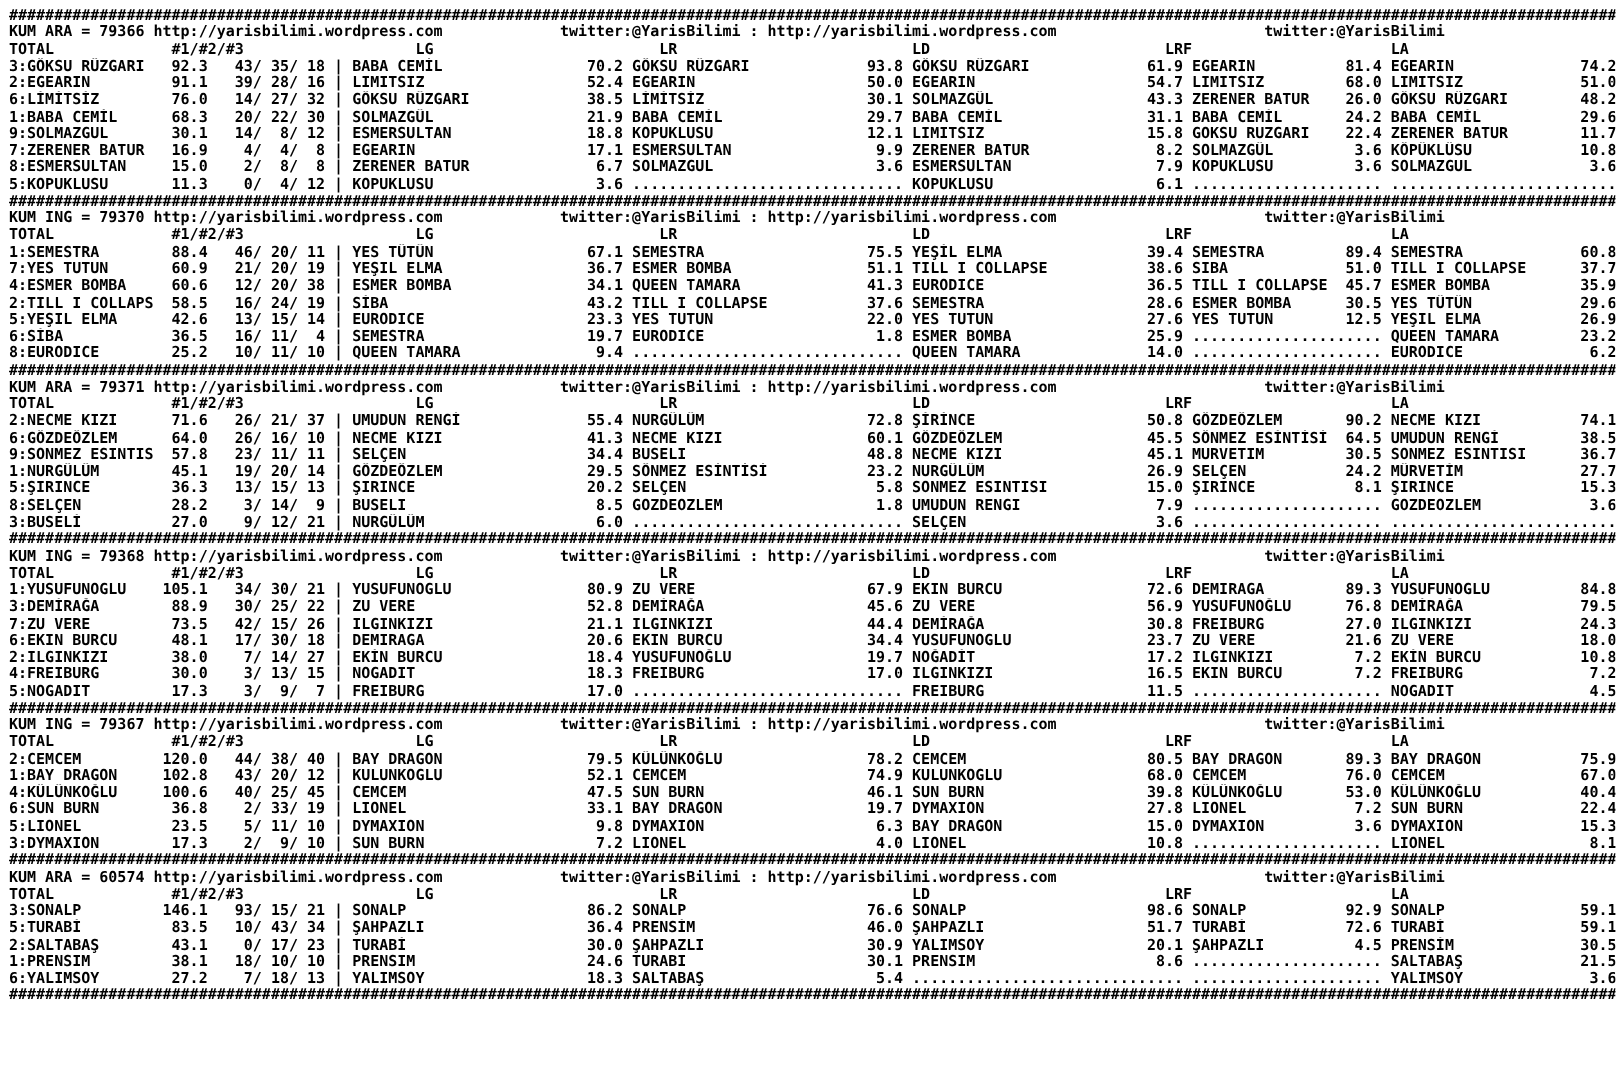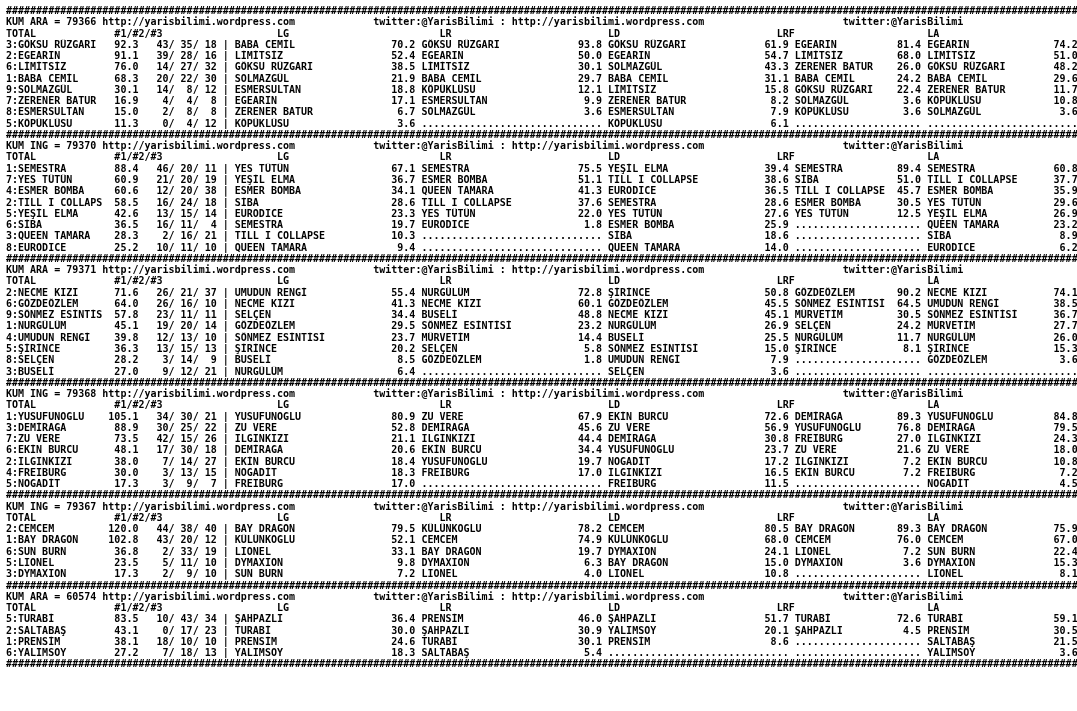--- a/index.html
+++ b/index.html
@@ -30,55 +30,55 @@
     <div class="ln">9:SOLMAZGÜL       30.1   14/  8/ 12 | ESMERSULTAN               18.8 KÖPÜKLÜSU                 12.1 LİMİTSİZ                  15.8 GÖKSU RÜZGARI    22.4 ZERENER BATUR        11.7</div>
     <div class="ln">7:ZERENER BATUR   16.9    4/  4/  8 | EGEARIN                   17.1 ESMERSULTAN                9.9 ZERENER BATUR              8.2 SOLMAZGÜL         3.6 KÖPÜKLÜSU            10.8</div>
     <div class="ln">8:ESMERSULTAN     15.0    2/  8/  8 | ZERENER BATUR              6.7 SOLMAZGÜL                  3.6 ESMERSULTAN                7.9 KÖPÜKLÜSU         3.6 SOLMAZGÜL             3.6</div>
     <div class="ln">5:KÖPÜKLÜSU       11.3    0/  4/ 12 | KÖPÜKLÜSU                  3.6 .............................. KÖPÜKLÜSU                  6.1 ..................... .........................</div>
     <div class="ln">##################################################################################################################################################################################</div>
     <div class="ln">KUM ING = 79370 http://yarisbilimi.wordpress.com             twitter:@YarisBilimi : http://yarisbilimi.wordpress.com                       twitter:@YarisBilimi</div>
     <div class="ln">TOTAL             #1/#2/#3                   LG                         LR                          LD                          LRF                      LA</div>
     <div class="ln">1:SEMESTRA        88.4   46/ 20/ 11 | YES TÜTÜN                 67.1 SEMESTRA                  75.5 YEŞİL ELMA                39.4 SEMESTRA         89.4 SEMESTRA             60.8</div>
     <div class="ln">7:YES TÜTÜN       60.9   21/ 20/ 19 | YEŞİL ELMA                36.7 ESMER BOMBA               51.1 TILL I COLLAPSE           38.6 SİBA             51.0 TILL I COLLAPSE      37.7</div>
     <div class="ln">4:ESMER BOMBA     60.6   12/ 20/ 38 | ESMER BOMBA               34.1 QUEEN TAMARA              41.3 EURODICE                  36.5 TILL I COLLAPSE  45.7 ESMER BOMBA          35.9</div>
-    <div class="ln">2:TILL I COLLAPS  58.5   16/ 24/ 18 | SİBA                      28.6 TILL I COLLAPSE           37.6 SEMESTRA                  28.6 ESMER BOMBA      30.5 YES TÜTÜN            29.6</div>
+    <div class="ln">2:TILL I COLLAPS  58.5   16/ 24/ 19 | SİBA                      43.2 TILL I COLLAPSE           37.6 SEMESTRA                  28.6 ESMER BOMBA      30.5 YES TÜTÜN            29.6</div>
     <div class="ln">5:YEŞİL ELMA      42.6   13/ 15/ 14 | EURODICE                  23.3 YES TÜTÜN                 22.0 YES TÜTÜN                 27.6 YES TÜTÜN        12.5 YEŞİL ELMA           26.9</div>
     <div class="ln">6:SİBA            36.5   16/ 11/  4 | SEMESTRA                  19.7 EURODICE                   1.8 ESMER BOMBA               25.9 ..................... QUEEN TAMARA         23.2</div>
-    <div class="ln">3:QUEEN TAMARA    28.3    2/ 16/ 21 | TILL I COLLAPSE           10.3 .............................. SİBA                      18.6 ..................... SİBA                  8.9</div>
     <div class="ln">8:EURODICE        25.2   10/ 11/ 10 | QUEEN TAMARA               9.4 .............................. QUEEN TAMARA              14.0 ..................... EURODICE              6.2</div>
     <div class="ln">##################################################################################################################################################################################</div>
     <div class="ln">KUM ARA = 79371 http://yarisbilimi.wordpress.com             twitter:@YarisBilimi : http://yarisbilimi.wordpress.com                       twitter:@YarisBilimi</div>
     <div class="ln">TOTAL             #1/#2/#3                   LG                         LR                          LD                          LRF                      LA</div>
     <div class="ln">2:NECME KIZI      71.6   26/ 21/ 37 | UMUDUN RENGİ              55.4 NURGÜLÜM                  72.8 ŞİRİNCE                   50.8 GÖZDEÖZLEM       90.2 NECME KIZI           74.1</div>
     <div class="ln">6:GÖZDEÖZLEM      64.0   26/ 16/ 10 | NECME KIZI                41.3 NECME KIZI                60.1 GÖZDEÖZLEM                45.5 SÖNMEZ ESİNTİSİ  64.5 UMUDUN RENGİ         38.5</div>
     <div class="ln">9:SÖNMEZ ESİNTİS  57.8   23/ 11/ 11 | SELÇEN                    34.4 BUSELİ                    48.8 NECME KIZI                45.1 MÜRVETİM         30.5 SÖNMEZ ESİNTİSİ      36.7</div>
     <div class="ln">1:NURGÜLÜM        45.1   19/ 20/ 14 | GÖZDEÖZLEM                29.5 SÖNMEZ ESİNTİSİ           23.2 NURGÜLÜM                  26.9 SELÇEN           24.2 MÜRVETİM             27.7</div>
-    <div class="ln">4:UMUDUN RENGİ    39.8   12/ 13/ 10 | SÖNMEZ ESİNTİSİ           23.7 MÜRVETİM                  14.4 BUSELİ                    25.5 NURGÜLÜM         11.7 NURGÜLÜM             26.0</div>
     <div class="ln">5:ŞİRİNCE         36.3   13/ 15/ 13 | ŞİRİNCE                   20.2 SELÇEN                     5.8 SÖNMEZ ESİNTİSİ           15.0 ŞİRİNCE           8.1 ŞİRİNCE              15.3</div>
     <div class="ln">8:SELÇEN          28.2    3/ 14/  9 | BUSELİ                     8.5 GÖZDEÖZLEM                 1.8 UMUDUN RENGİ               7.9 ..................... GÖZDEÖZLEM            3.6</div>
-    <div class="ln">3:BUSELİ          27.0    9/ 12/ 21 | NURGÜLÜM                   6.4 .............................. SELÇEN                     3.6 ..................... .........................</div>
+    <div class="ln">3:BUSELİ          27.0    9/ 12/ 21 | NURGÜLÜM                   6.0 .............................. SELÇEN                     3.6 ..................... .........................</div>
     <div class="ln">##################################################################################################################################################################################</div>
     <div class="ln">KUM ING = 79368 http://yarisbilimi.wordpress.com             twitter:@YarisBilimi : http://yarisbilimi.wordpress.com                       twitter:@YarisBilimi</div>
     <div class="ln">TOTAL             #1/#2/#3                   LG                         LR                          LD                          LRF                      LA</div>
     <div class="ln">1:YUSUFUNOĞLU    105.1   34/ 30/ 21 | YUSUFUNOĞLU               80.9 ZU VERE                   67.9 EKİN BURCU                72.6 DEMİRAĞA         89.3 YUSUFUNOĞLU          84.8</div>
     <div class="ln">3:DEMİRAĞA        88.9   30/ 25/ 22 | ZU VERE                   52.8 DEMİRAĞA                  45.6 ZU VERE                   56.9 YUSUFUNOĞLU      76.8 DEMİRAĞA             79.5</div>
     <div class="ln">7:ZU VERE         73.5   42/ 15/ 26 | ILGINKIZI                 21.1 ILGINKIZI                 44.4 DEMİRAĞA                  30.8 FREIBURG         27.0 ILGINKIZI            24.3</div>
     <div class="ln">6:EKİN BURCU      48.1   17/ 30/ 18 | DEMİRAĞA                  20.6 EKİN BURCU                34.4 YUSUFUNOĞLU               23.7 ZU VERE          21.6 ZU VERE              18.0</div>
     <div class="ln">2:ILGINKIZI       38.0    7/ 14/ 27 | EKİN BURCU                18.4 YUSUFUNOĞLU               19.7 NOĞADİT                   17.2 ILGINKIZI         7.2 EKİN BURCU           10.8</div>
     <div class="ln">4:FREIBURG        30.0    3/ 13/ 15 | NOĞADİT                   18.3 FREIBURG                  17.0 ILGINKIZI                 16.5 EKİN BURCU        7.2 FREIBURG              7.2</div>
     <div class="ln">5:NOĞADİT         17.3    3/  9/  7 | FREIBURG                  17.0 .............................. FREIBURG                  11.5 ..................... NOĞADİT               4.5</div>
     <div class="ln">##################################################################################################################################################################################</div>
     <div class="ln">KUM ING = 79367 http://yarisbilimi.wordpress.com             twitter:@YarisBilimi : http://yarisbilimi.wordpress.com                       twitter:@YarisBilimi</div>
     <div class="ln">TOTAL             #1/#2/#3                   LG                         LR                          LD                          LRF                      LA</div>
     <div class="ln">2:CEMCEM         120.0   44/ 38/ 40 | BAY DRAGON                79.5 KÜLÜNKOĞLU                78.2 CEMCEM                    80.5 BAY DRAGON       89.3 BAY DRAGON           75.9</div>
     <div class="ln">1:BAY DRAGON     102.8   43/ 20/ 12 | KÜLÜNKOĞLU                52.1 CEMCEM                    74.9 KÜLÜNKOĞLU                68.0 CEMCEM           76.0 CEMCEM               67.0</div>
-    <div class="ln">6:SUN BURN        36.8    2/ 33/ 19 | LIONEL                    33.1 BAY DRAGON                19.7 DYMAXION                  24.1 LIONEL            7.2 SUN BURN             22.4</div>
+    <div class="ln">4:KÜLÜNKOĞLU     100.6   40/ 25/ 45 | CEMCEM                    47.5 SUN BURN                  46.1 SUN BURN                  39.8 KÜLÜNKOĞLU       53.0 KÜLÜNKOĞLU           40.4</div>
+    <div class="ln">6:SUN BURN        36.8    2/ 33/ 19 | LIONEL                    33.1 BAY DRAGON                19.7 DYMAXION                  27.8 LIONEL            7.2 SUN BURN             22.4</div>
     <div class="ln">5:LIONEL          23.5    5/ 11/ 10 | DYMAXION                   9.8 DYMAXION                   6.3 BAY DRAGON                15.0 DYMAXION          3.6 DYMAXION             15.3</div>
     <div class="ln">3:DYMAXION        17.3    2/  9/ 10 | SUN BURN                   7.2 LIONEL                     4.0 LIONEL                    10.8 ..................... LIONEL                8.1</div>
     <div class="ln">##################################################################################################################################################################################</div>
     <div class="ln">KUM ARA = 60574 http://yarisbilimi.wordpress.com             twitter:@YarisBilimi : http://yarisbilimi.wordpress.com                       twitter:@YarisBilimi</div>
     <div class="ln">TOTAL             #1/#2/#3                   LG                         LR                          LD                          LRF                      LA</div>
+    <div class="ln">3:SONALP         146.1   93/ 15/ 21 | SONALP                    86.2 SONALP                    76.6 SONALP                    98.6 SONALP           92.9 SONALP               59.1</div>
     <div class="ln">5:TURABİ          83.5   10/ 43/ 34 | ŞAHPAZLI                  36.4 PRENSİM                   46.0 ŞAHPAZLI                  51.7 TURABİ           72.6 TURABİ               59.1</div>
     <div class="ln">2:SALTABAŞ        43.1    0/ 17/ 23 | TURABİ                    30.0 ŞAHPAZLI                  30.9 YALIMSOY                  20.1 ŞAHPAZLI          4.5 PRENSİM              30.5</div>
     <div class="ln">1:PRENSİM         38.1   18/ 10/ 10 | PRENSİM                   24.6 TURABİ                    30.1 PRENSİM                    8.6 ..................... SALTABAŞ             21.5</div>
     <div class="ln">6:YALIMSOY        27.2    7/ 18/ 13 | YALIMSOY                  18.3 SALTABAŞ                   5.4 .............................. ..................... YALIMSOY              3.6</div>
     <div class="ln">##################################################################################################################################################################################</div>
   </div>
 
 </body></html>

